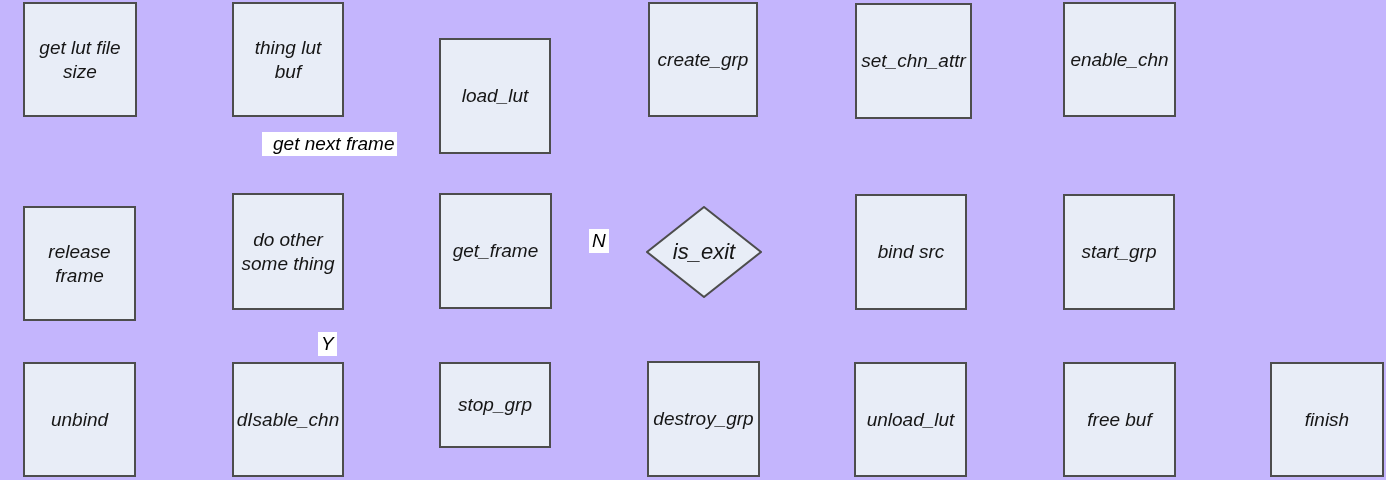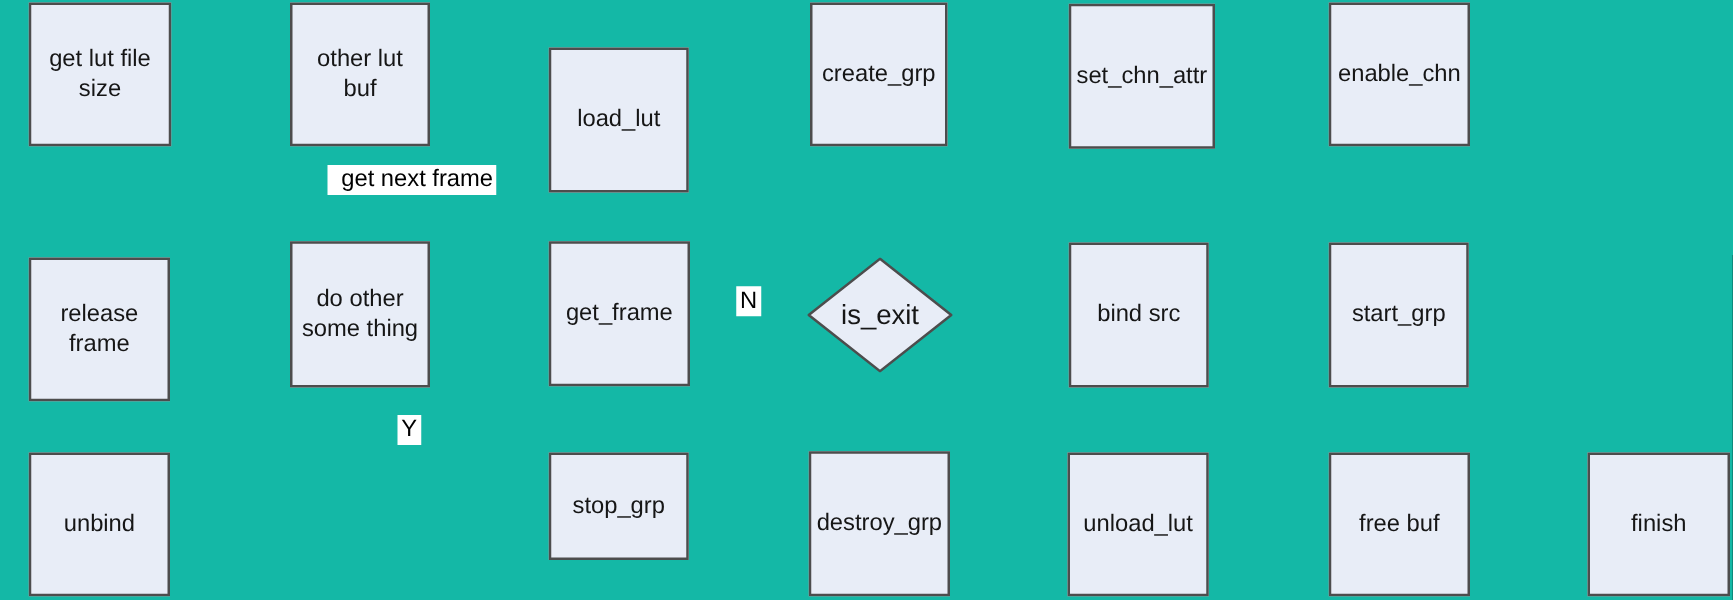--- a/index.html
+++ b/index.html
@@ -4,22 +4,23 @@
 <style>
   html, body { margin: 0; padding: 0; }
   body {
     background: #000;
     font-family: "Liberation Sans", "DejaVu Sans", sans-serif;
   }
   #canvas {
     position: relative;
     width: 1386px;
     height: 480px;
-    background: #14b8a6;
+    background: #c4b5fd;
     overflow: hidden;
+    font-style: italic;
   }
   .node {
     position: absolute;
     box-sizing: border-box;
     background: #e8edf7;
     border: 2px solid #4d4d4d;
     display: flex;
     align-items: center;
     justify-content: center;
     text-align: center;
@@ -52,21 +53,21 @@
     padding: 0 3px;
     white-space: nowrap;
   }
 </style>
 </head>
 <body>
 
 <div id="canvas">
 
   <div class="node" style="left:23px; top:2px; width:114px; height:115px;">get lut file size</div>
-  <div class="node" style="left:232px; top:2px; width:112px; height:115px;">other lut buf</div>
+  <div class="node" style="left:232px; top:2px; width:112px; height:115px;">thing lut buf</div>
   <div class="node" style="left:439px; top:2px; width:112px; height:116px;margin-top:36px;">load_lut</div>
   <div class="node" style="left:648px; top:2px; width:110px; height:115px;">create_grp</div>
   <div class="node" style="left:855px; top:3px; width:117px; height:116px;">set_chn_attr</div>
   <div class="node" style="left:1063px; top:2px; width:113px; height:115px;">enable_chn</div>
 
   <div class="edge-label" style="left:262px; top:132px;padding-left:11px;">get next frame</div>
 
   <div class="node" style="left:23px; top:190px; width:113px; height:115px;margin-top:16px;">release frame</div>
   <div class="node" style="left:232px; top:193px; width:112px; height:117px;">do other some thing</div>
   <div class="node" style="left:439px; top:193px; width:113px; height:116px;">get_frame</div>
@@ -79,19 +80,20 @@
     </svg>
     <div class="diamond-label">is_exit</div>
   </div>
 
   <div class="node" style="left:855px; top:194px; width:112px; height:116px;">bind src</div>
   <div class="node" style="left:1063px; top:194px; width:112px; height:116px;">start_grp</div>
 
   <div class="edge-label" style="left:318px; top:332px;">Y</div>
 
   <div class="node" style="left:23px; top:362px; width:113px; height:115px;">unbind</div>
+  <div class="node" style="left:232px; top:362px; width:112px; height:115px;">dIsable_chn</div>
   <div class="node" style="left:439px; top:362px; width:112px; height:86px;">stop_grp</div>
   <div class="node" style="left:647px; top:361px; width:113px; height:116px;">destroy_grp</div>
   <div class="node" style="left:854px; top:362px; width:113px; height:115px;">unload_lut</div>
   <div class="node" style="left:1063px; top:362px; width:113px; height:115px;">free buf</div>
   <div class="node" style="left:1270px; top:362px; width:114px; height:115px;">finish</div>
 
 </div>
 
 </body></html>

